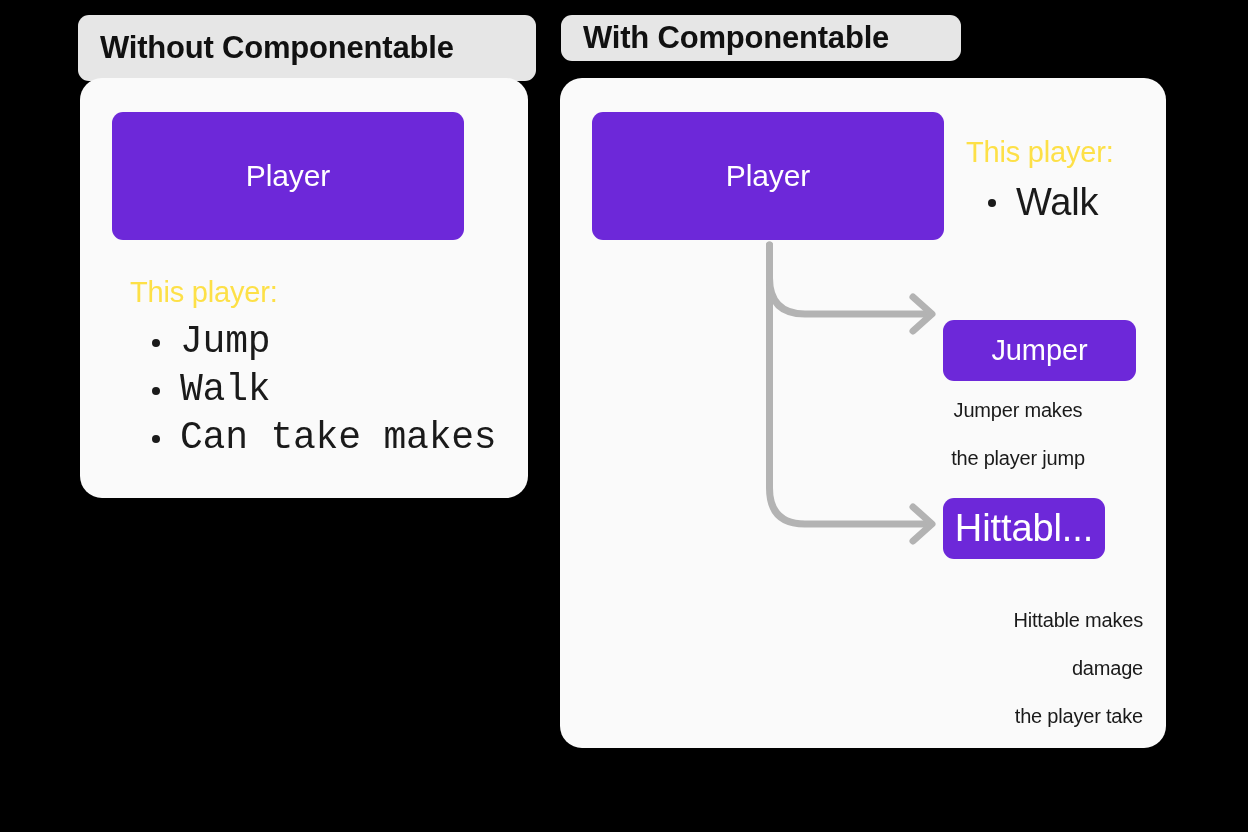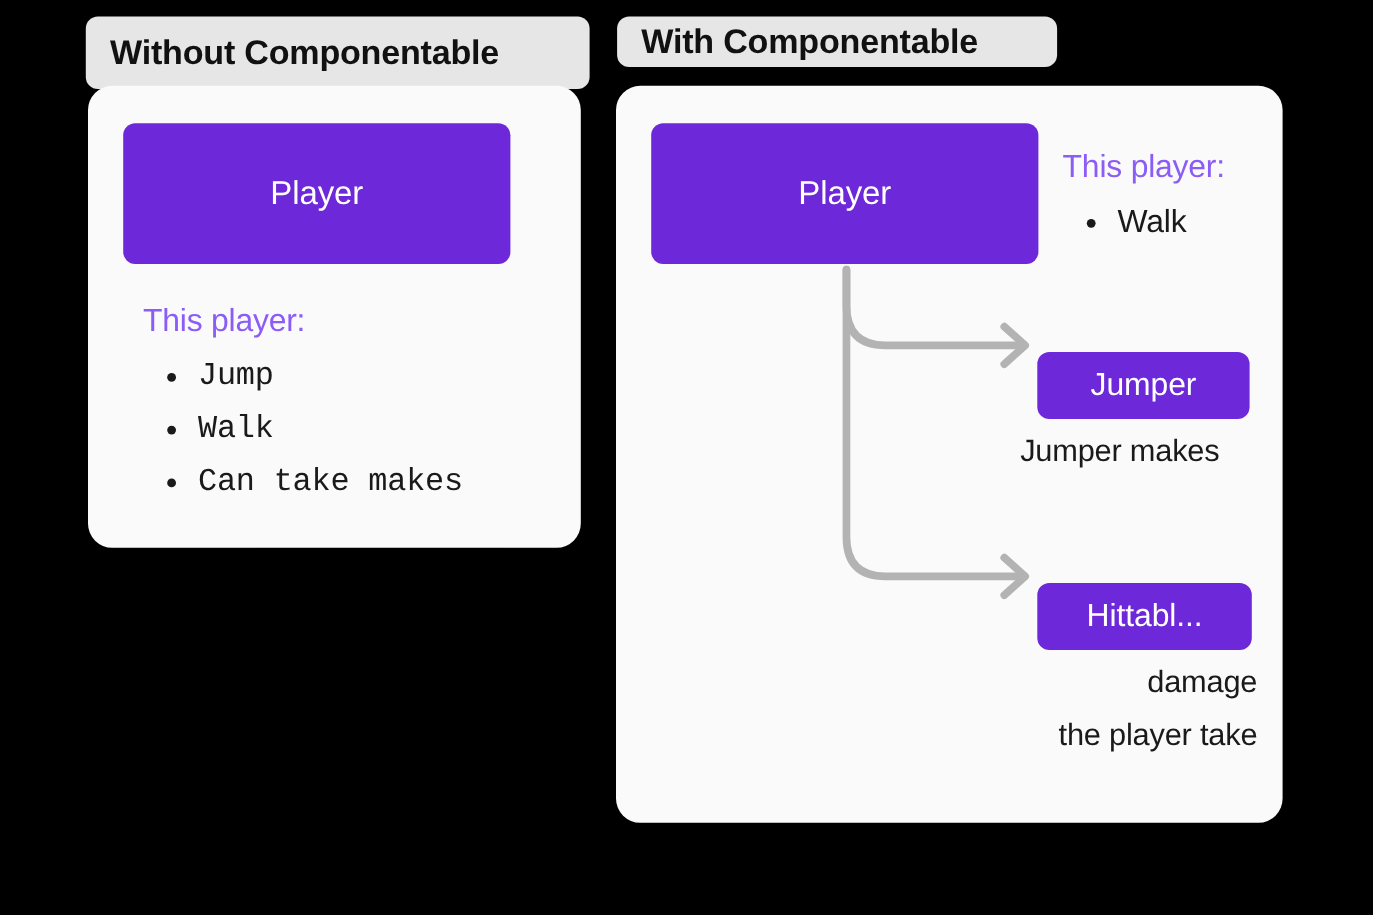--- a/index.html
+++ b/index.html
@@ -61,40 +61,40 @@
     justify-content: center;
     font-size: 30px;
     letter-spacing: -0.1px;
     white-space: nowrap;
     overflow: hidden;
     box-sizing: border-box;
   }
   #player-left  { left: 112px; top: 112px; width: 352px; height: 128px; }
   #player-right { left: 592px; top: 112px; width: 352px; height: 128px; }
   #box-jumper   { left: 943px; top: 320px; width: 193px; height: 61px; font-size: 29px; }
-  #box-hittable { left: 943px; top: 530px; width: 195px; height: 61px; font-size: 29px; }
+  #box-hittable { left: 943px; top: 498px; width: 162px; height: 61px; font-size: 38px; }
 
   
   .lead {
     position: absolute;
-    color: #8b5cf6;
+    color: #fde047;
     font-size: 29px;
     letter-spacing: -0.2px;
     white-space: nowrap;
   }
   #lead-left  { left: 130px; top: 276px; }
   #lead-right { left: 966px; top: 136px; }
 
   ul.bullets {
     position: absolute;
     margin: 0;
     padding: 0;
     list-style: none;
     color: #1a1a1a;
-    font-size: 29px;
+    font-size: 38px;
     letter-spacing: -0.2px;
   }
   ul.bullets li {
     position: relative;
     padding-left: 32px;
     line-height: 48px;
     white-space: nowrap;
   }
   ul.bullets li::before {
     content: "";
@@ -105,21 +105,21 @@
     height: 8px;
     border-radius: 50%;
     background: #1a1a1a;
   }
   #bullets-left  { left: 148px; top: 318px; font-family: Liberation Mono, monospace; }
   #bullets-right { left: 984px; top: 178px; }
 
   .caption {
     position: absolute;
     color: #1a1a1a;
-    font-size: 28px;
+    font-size: 20px;
     line-height: 48px;
     letter-spacing: -0.2px;
     width: 250px;
   }
   #cap-jumper   { left: 893px; top: 386px;  text-align: center; }
   #cap-hittable { left: 893px; top: 596px;  text-align: justify; text-align-last: right; }
   #cap-hittable .ln { display: block; }
   #cap-jumper .ln  { display: block; }
 
   
@@ -171,22 +171,24 @@
   <div class="lead" id="lead-right">This player:</div>
 
   <ul class="bullets" id="bullets-right">
     <li>Walk</li>
   </ul>
 
   <div class="bluebox" id="box-jumper">Jumper</div>
 
   <div class="caption" id="cap-jumper">
     <span class="ln">Jumper makes</span>
+    <span class="ln">the player jump</span>
   </div>
 
   <div class="bluebox" id="box-hittable">Hittabl...</div>
 
   <div class="caption" id="cap-hittable">
+    <span class="ln">Hittable makes</span>
     <span class="ln">damage</span>
     <span class="ln">the player take</span>
   </div>
 
 </div>
 
 </body></html>

